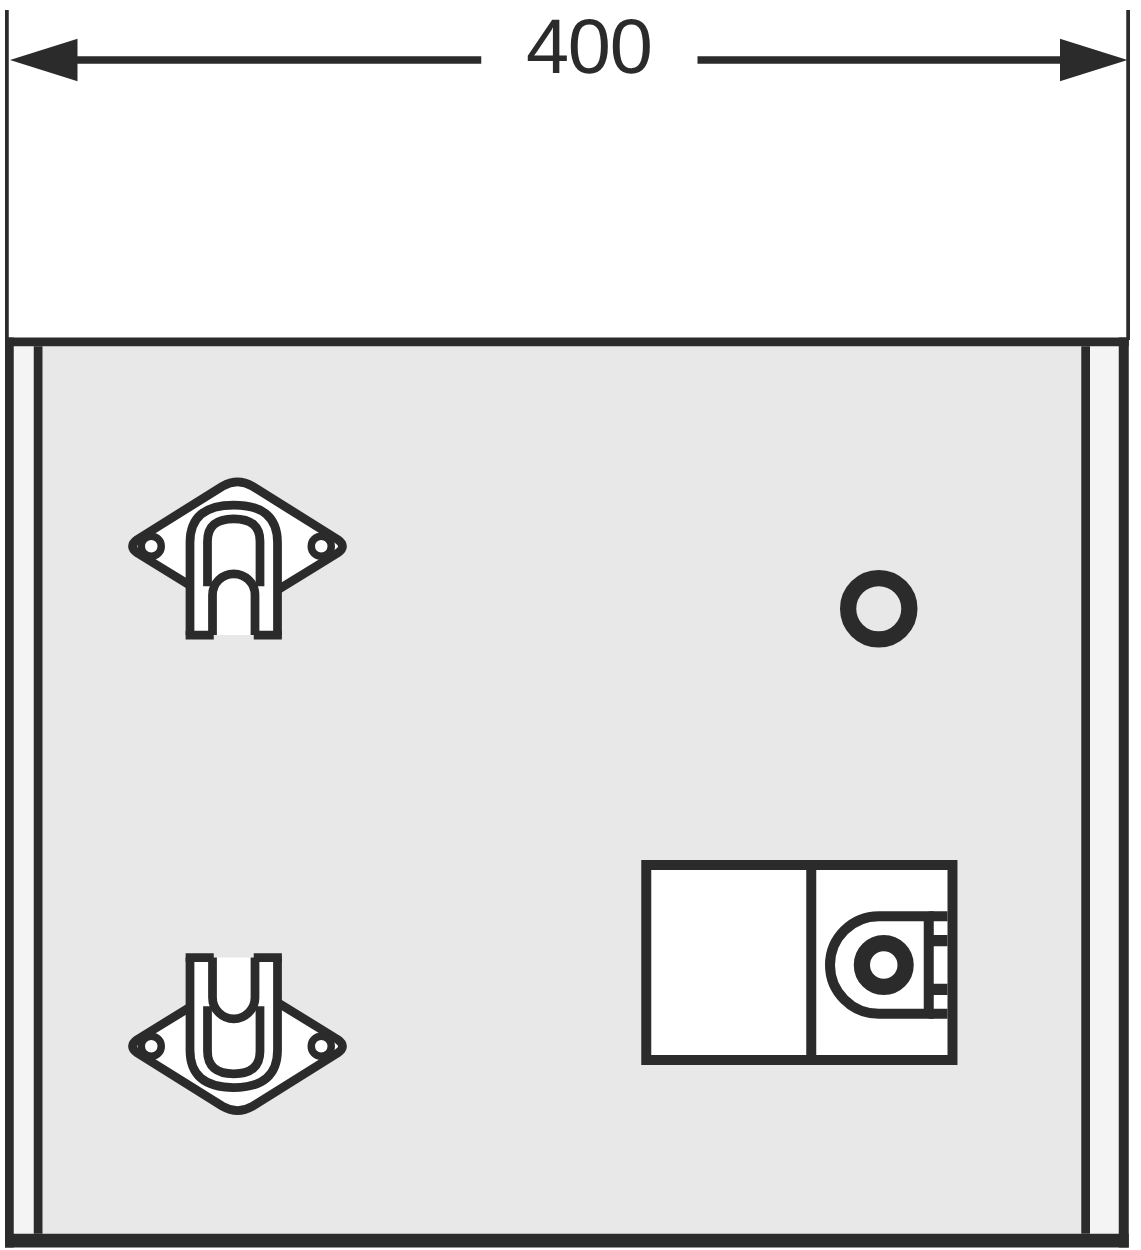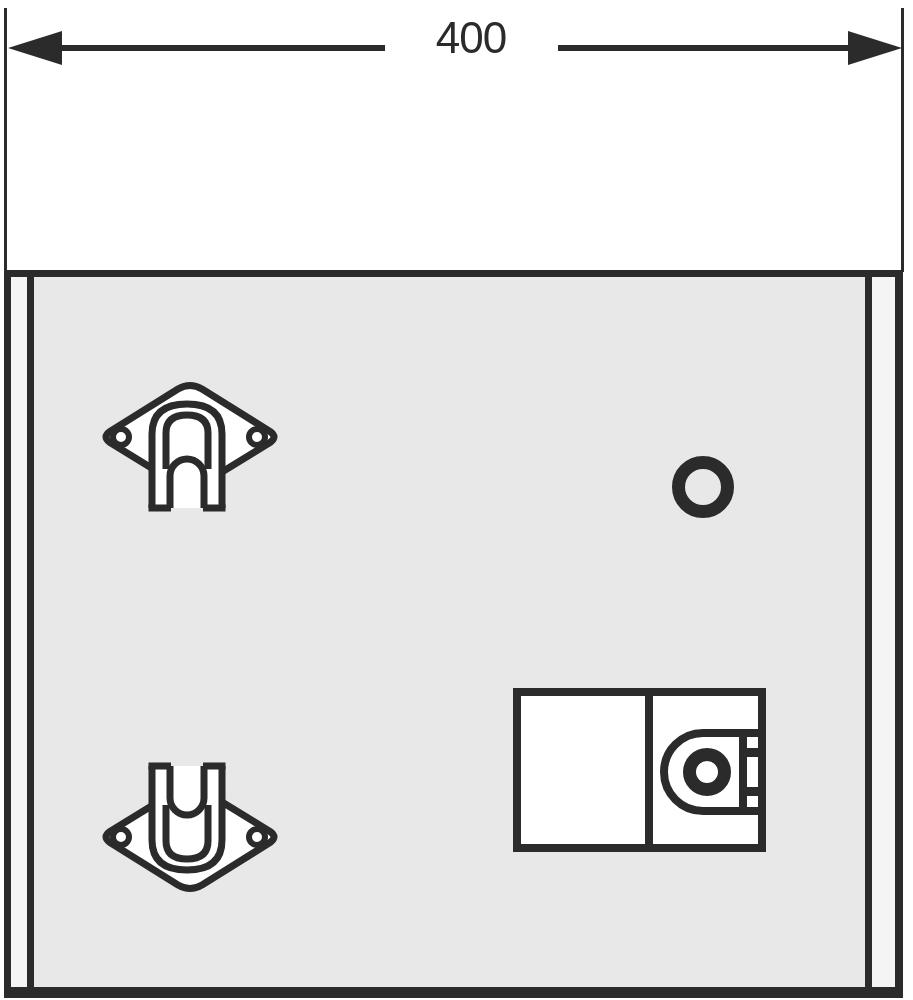--- a/index.html
+++ b/index.html
@@ -14,21 +14,21 @@
   .ink{background:#2b2b2b;}
 
   
   .ext-line{width:3px;background:#2b2b2b;}
   .dim-seg{height:6px;background:#2b2b2b;}
   .arrow{width:0;height:0;border-top:17px solid transparent;border-bottom:17px solid transparent;}
   .arrow-left{border-right:54px solid #2b2b2b;}
   .arrow-right{border-left:54px solid #2b2b2b;}
   .dim-label{
     width:182px;text-align:center;
-    font-size:44px;line-height:72px;letter-spacing:-1px;
+    font-size:62px;line-height:72px;letter-spacing:-1px;
     color:#2b2b2b;
   }
 
   
   .strip{background:#f4f4f4;}
   .panel-face{background:#e8e8e8;}
 
   
   .hole-ring{
     width:62px;height:62px;box-sizing:border-box;

